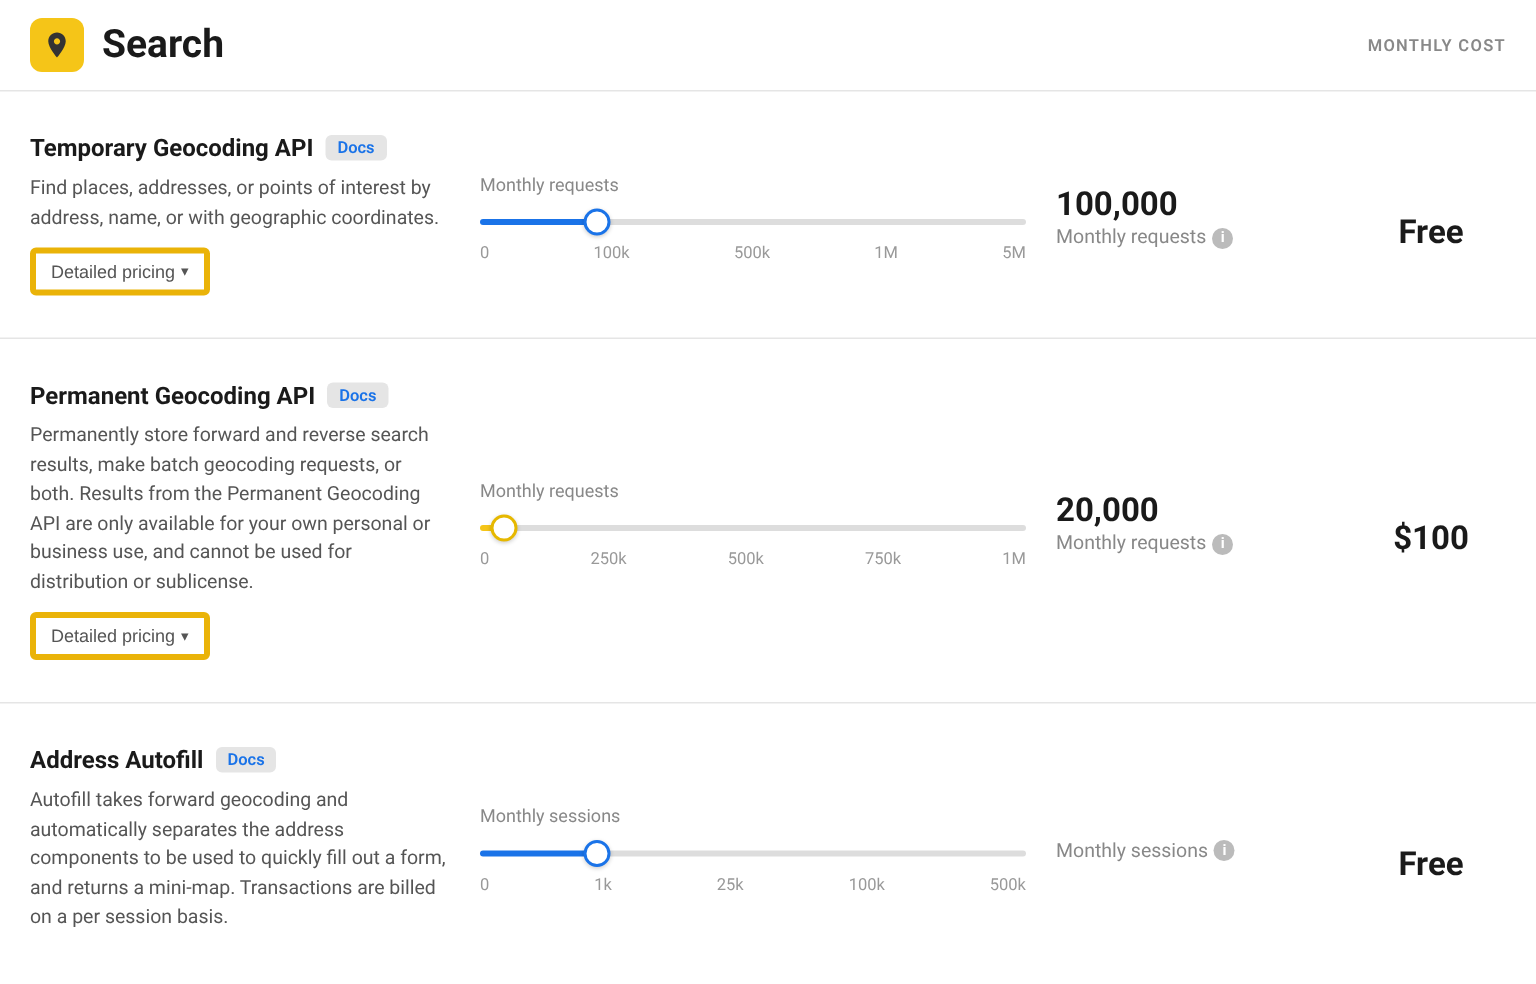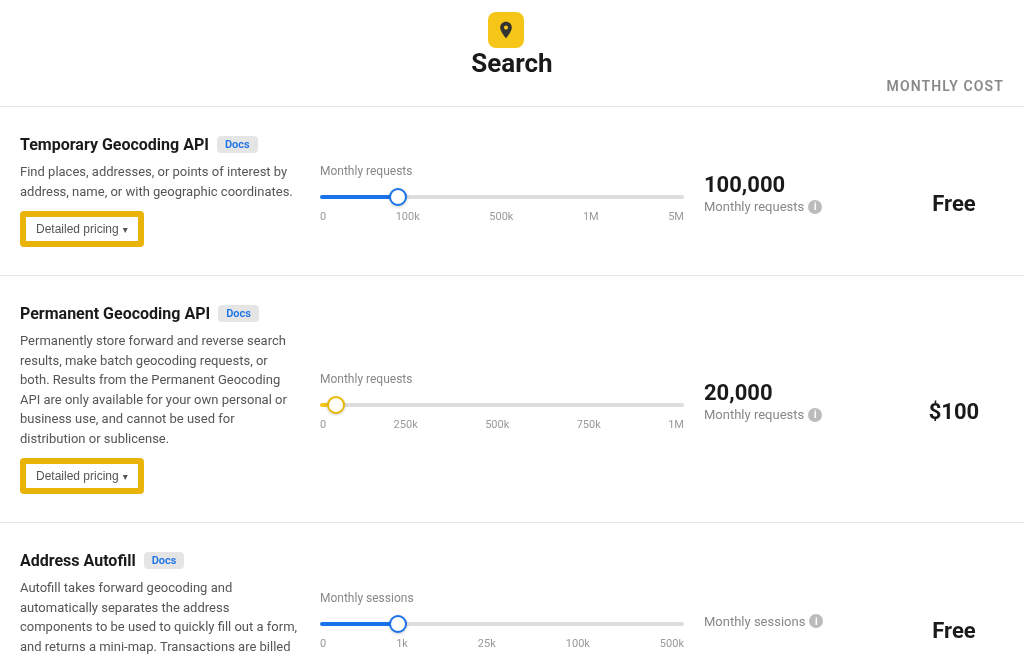--- a/index.html
+++ b/index.html
@@ -12,21 +12,20 @@
     .page-container {
       max-width: 1024px;
       margin: 0 auto;
       padding: 0;
     }
     .page-header {
       display: flex;
       align-items: center;
       padding: 12px 20px;
       border-bottom: 1px solid #e5e5e5;
-      flex-direction: column;
     }
     .logo-icon {
       width: 36px;
       height: 36px;
       background: #f5c518;
       border-radius: 8px;
       display: flex;
       align-items: center;
       justify-content: center;
       margin-right: 12px;
@@ -36,21 +35,21 @@
       width: 20px;
       height: 20px;
     }
     .page-title {
       font-size: 26px;
       font-weight: 700;
       color: #1a1a1a;
     }
     .monthly-cost-label {
       margin-left: auto;
-      font-size: 14px;
+      font-size: 11px;
       font-weight: 600;
       color: #888;
       letter-spacing: 0.08em;
       text-transform: uppercase;
     }
     .section {
       padding: 28px 20px;
       border-bottom: 1px solid #e5e5e5;
       display: flex;
       align-items: center;
@@ -81,21 +80,21 @@
       cursor: pointer;
     }
     .section-desc {
       font-size: 13px;
       color: #555;
       line-height: 1.5;
       margin-bottom: 10px;
     }
     .detailed-pricing-btn {
       background: none;
-      border: 6px solid #eab308;
+      border: 4px solid #eab308;
       border-radius: 4px;
       padding: 5px 10px;
       font-size: 12px;
       color: #555;
       cursor: pointer;
       display: inline-flex;
       align-items: center;
       gap: 4px;
     }
     .section-slider {

